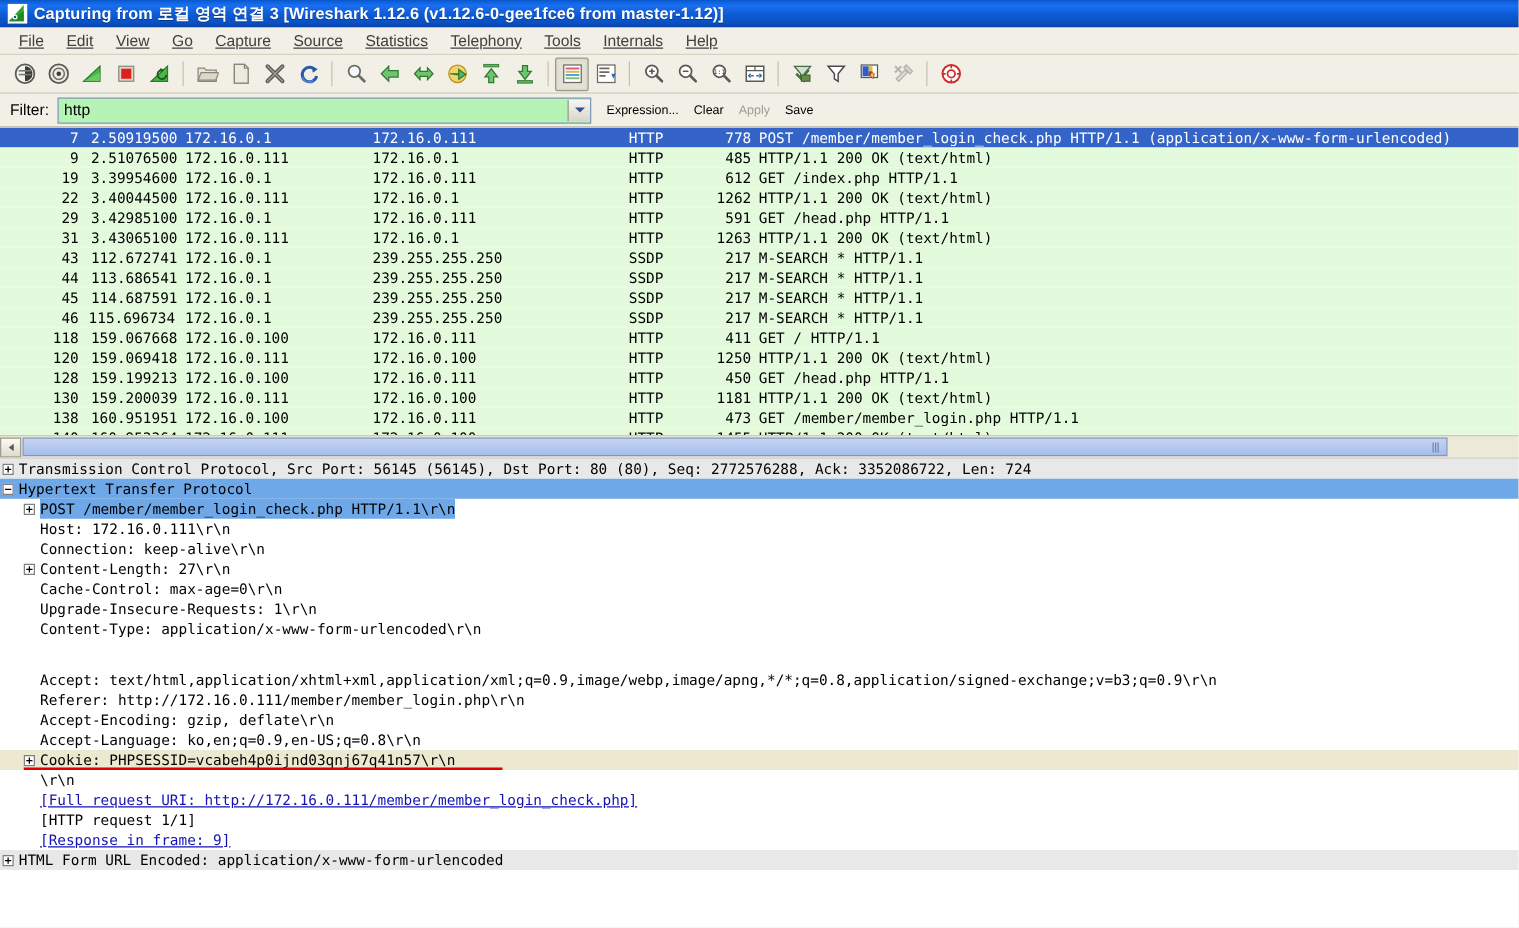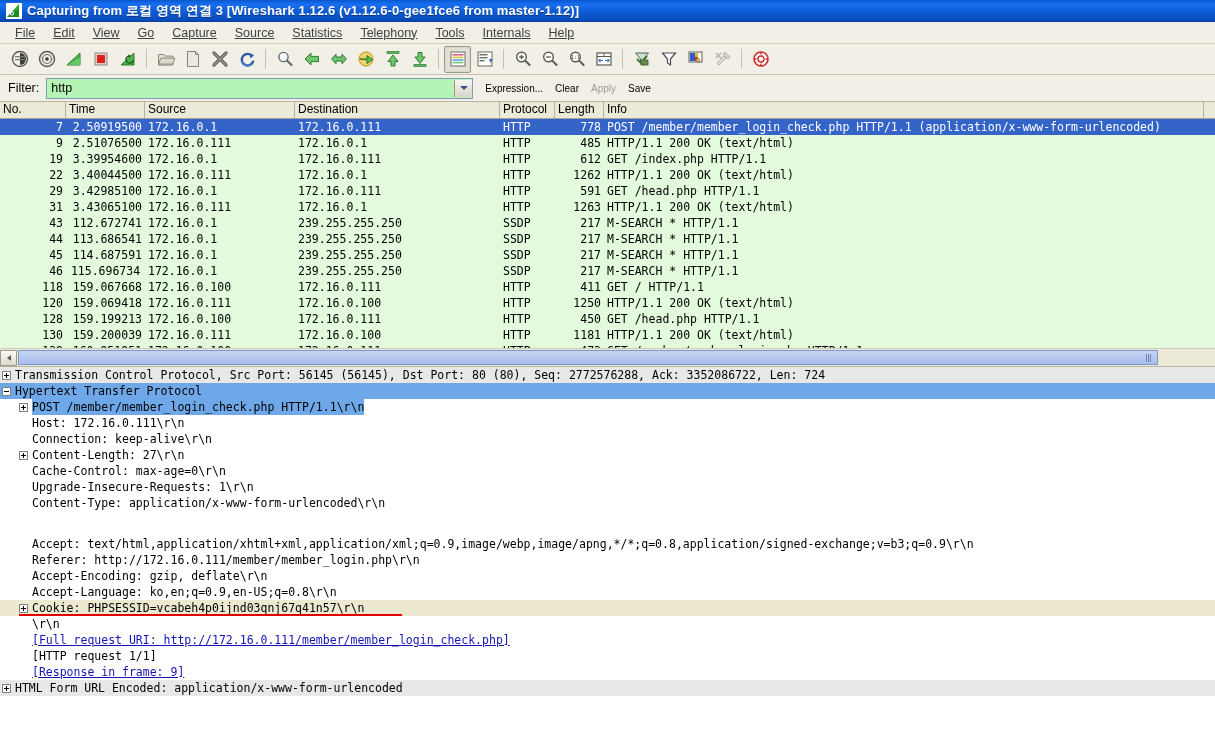--- a/index.html
+++ b/index.html
@@ -425,29 +425,20 @@
       <span class="caret-down"></span>
     </div>
   </div>
   <span class="fbtn">Expression...</span>
   <span class="fbtn">Clear</span>
   <span class="fbtn dim">Apply</span>
   <span class="fbtn">Save</span>
 </div>
 
 <div id="packet-list">
-  <div id="pl-header">
-      <div class="plh" style="width: 66px;">No.</div>
-      <div class="plh" style="width: 79px;">Time</div>
-      <div class="plh" style="width: 150px;">Source</div>
-      <div class="plh" style="width: 205px;">Destination</div>
-      <div class="plh" style="width: 55px;">Protocol</div>
-      <div class="plh" style="width: 49px;">Length</div>
-      <div class="plh" style="width: 600px;">Info</div>
-    </div>
   <div id="pl-clip">
     <div class="pl-rows" id="pl-rows">
         <div class="pl-row sel">
           <div style="width: 66px; text-align: right;">7</div>
           <div style="width: 79px; text-align: right;">2.50919500</div>
           <div style="width: 150px;">172.16.0.1</div>
           <div style="width: 205px;">172.16.0.111</div>
           <div style="width: 55px;">HTTP</div>
           <div style="width: 49px; text-align: right;">778</div>
           <div style="width: 600px;">POST /member/member_login_check.php HTTP/1.1  (application/x-www-form-urlencoded)</div>

